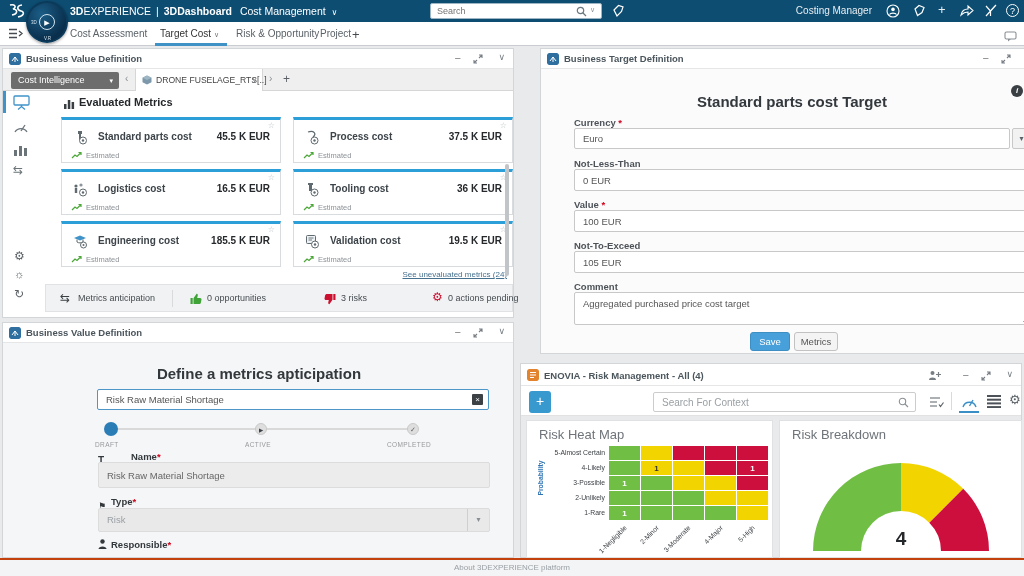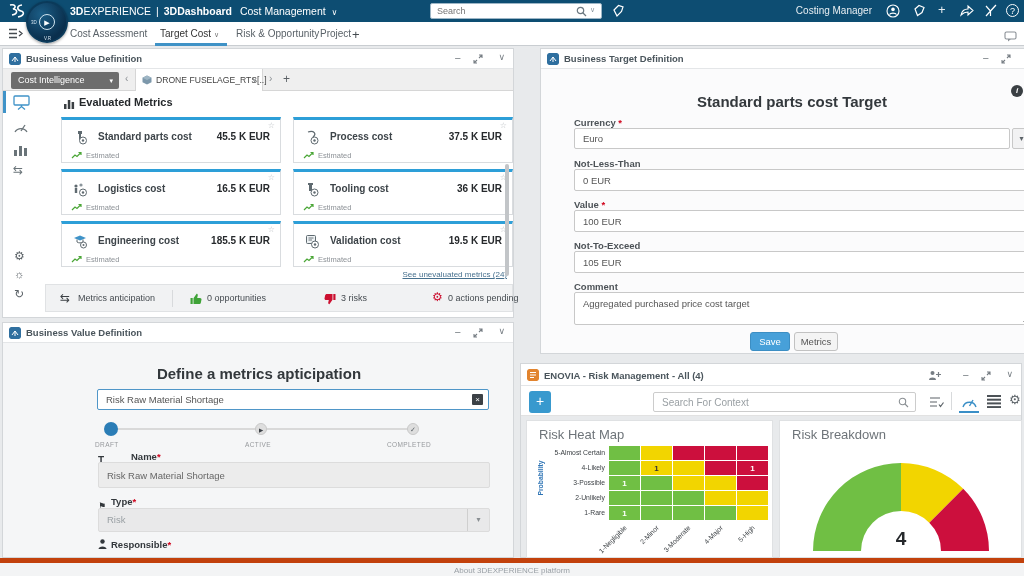--- a/index.html
+++ b/index.html
@@ -57,21 +57,21 @@
   .divider-v{position:absolute;width:1px;background:#d8dadc;}
 
   
   .hm-rowlabel{position:absolute;left:0;width:78px;height:14px;line-height:14px;font-size:6.8px;text-align:right;color:#3a3f43;white-space:nowrap;}
   .hm-cell{display:flex;align-items:center;justify-content:center;font-size:8px;font-weight:bold;}
   .hm-collabel{position:absolute;top:103px;font-size:6.8px;color:#3a3f43;white-space:nowrap;transform:rotate(-45deg);transform-origin:100% 0;}
   .chart-card{position:absolute;background:#fff;border:1px solid #dfe1e3;}
   .chart-title{position:absolute;left:12px;top:6px;font-size:13px;color:#6e7479;}
 
   .scrollthumb{position:absolute;background:#c2c5c8;border-radius:2px;}
-  .footer{left:0;top:558px;width:1024px;height:18px;background:#f3f4f5;border-top:5px solid #c2410c;text-align:center;font-size:8px;color:#9aa0a6;line-height:16px;}
+  .footer{left:0;top:558px;width:1024px;height:18px;background:#f3f4f5;border-top:2px solid #c2410c;text-align:center;font-size:8px;color:#9aa0a6;line-height:16px;}
 </style>
 </head>
 <body>
 
 <div id="stage">
 
   <div class="abs topbar">
     <svg class="abs" style="left:6px;top:3px;" width="20" height="16" viewBox="0 0 20 16">
       <path d="M4 2 C9 1 11 4 7 6 C12 6 12 11 6 12" stroke="#fff" stroke-width="1.6" fill="none"></path>
       <path d="M16 2 C10 3 11 7 15 8 C19 9 18 13 12 14" stroke="#fff" stroke-width="1.6" fill="none"></path>

